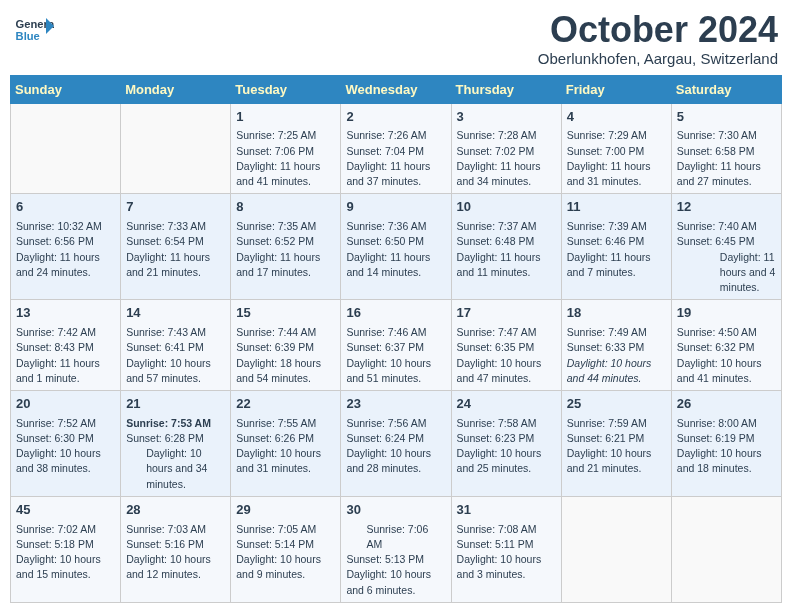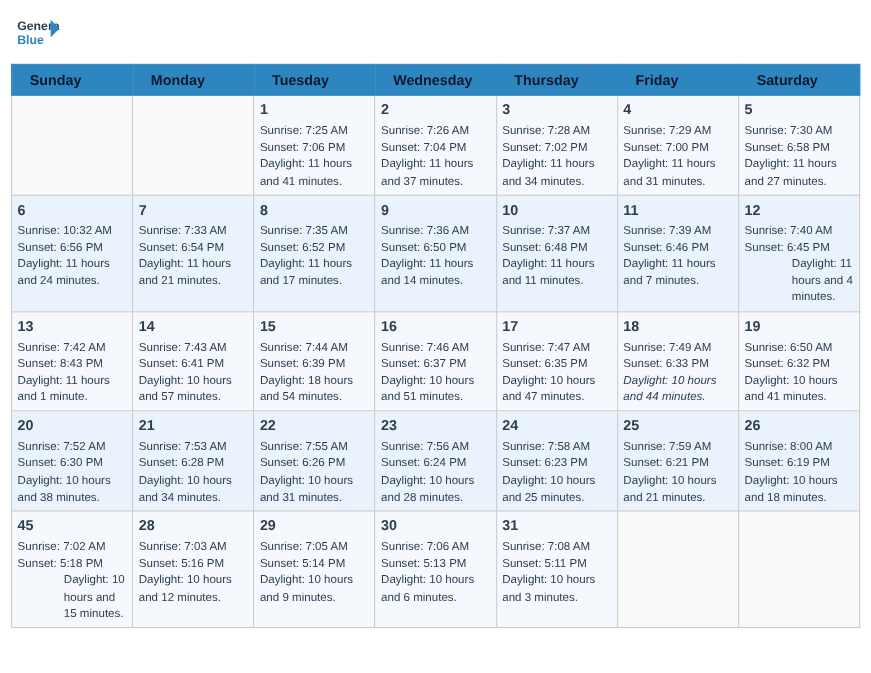--- a/index.html
+++ b/index.html
@@ -42,22 +42,22 @@
       font-size: 15px;
       color: #2c3e50;
     }
     .calendar-table {
       width: 100%;
       border-collapse: collapse;
       font-size: 11px;
     }
     .calendar-table thead tr th {
       background: #2e86c1;
-      color: #0f172a;
-      padding: 6px 16px;
+      color: #fef9c3;
+      padding: 6px 4px;
       text-align: left;
       font-size: 13px;
       font-weight: bold;
       border: 1px solid #2e86c1;
     }
     .calendar-table tbody tr td {
       vertical-align: top;
       padding: 4px 5px;
       border: 1px solid #ccc;
       min-height: 80px;
@@ -89,20 +89,22 @@
 
 <div class="header">
   <div class="logo">
     <svg class="logo-icon" viewBox="0 0 50 50" xmlns="http://www.w3.org/2000/svg">
       <text x="2" y="22" font-size="14" fill="#2c3e50" font-family="Arial" font-weight="bold">General</text>
       <text x="2" y="38" font-size="14" fill="#2e86c1" font-family="Arial" font-weight="bold">Blue</text>
       <polygon points="40,10 50,20 40,30" fill="#2e86c1"></polygon>
     </svg>
   </div>
   <div class="title-block">
+    <div class="month-title">October 2024</div>
+    <div class="location-title">Oberlunkhofen, Aargau, Switzerland</div>
   </div>
 </div>
 
 <table class="calendar-table">
   <thead>
     <tr id="weekday-header">
         <th>Sunday</th>
         <th>Monday</th>
         <th>Tuesday</th>
         <th>Wednesday</th>
@@ -222,37 +224,37 @@
           <span style="display: block;">Daylight: 10 hours and 47 minutes.</span>
         </td>
         <td>
           <span class="day-number">18</span>
           <span style="display: block;">Sunrise: 7:49 AM</span>
           <span style="display: block;">Sunset: 6:33 PM</span>
           <span style="display: block; font-style: italic;">Daylight: 10 hours and 44 minutes.</span>
         </td>
         <td>
           <span class="day-number">19</span>
-          <span style="display: block;">Sunrise: 6:50 AM</span>
+          <span style="display: block;">Sunrise: 4:50 AM</span>
           <span style="display: block;">Sunset: 6:32 PM</span>
           <span style="display: block;">Daylight: 10 hours and 41 minutes.</span>
         </td>
       </tr>
       <tr>
         <td>
           <span class="day-number">20</span>
           <span style="display: block;">Sunrise: 7:52 AM</span>
           <span style="display: block;">Sunset: 6:30 PM</span>
           <span style="display: block;">Daylight: 10 hours and 38 minutes.</span>
         </td>
         <td>
           <span class="day-number">21</span>
-          <span style="display: block;">Sunrise: 7:53 AM</span>
+          <span style="display: block; font-weight: bold;">Sunrise: 7:53 AM</span>
           <span style="display: block;">Sunset: 6:28 PM</span>
-          <span style="display: block;">Daylight: 10 hours and 34 minutes.</span>
+          <span style="display: block; margin-left: 20px;">Daylight: 10 hours and 34 minutes.</span>
         </td>
         <td>
           <span class="day-number">22</span>
           <span style="display: block;">Sunrise: 7:55 AM</span>
           <span style="display: block;">Sunset: 6:26 PM</span>
           <span style="display: block;">Daylight: 10 hours and 31 minutes.</span>
         </td>
         <td>
           <span class="day-number">23</span>
           <span style="display: block;">Sunrise: 7:56 AM</span>
@@ -276,37 +278,37 @@
           <span style="display: block;">Sunrise: 8:00 AM</span>
           <span style="display: block;">Sunset: 6:19 PM</span>
           <span style="display: block;">Daylight: 10 hours and 18 minutes.</span>
         </td>
       </tr>
       <tr>
         <td>
           <span class="day-number">45</span>
           <span style="display: block;">Sunrise: 7:02 AM</span>
           <span style="display: block;">Sunset: 5:18 PM</span>
-          <span style="display: block; margin-left: 42px;">Daylight: 10 hours and 15 minutes.</span>
+          <span style="display: block;">Daylight: 10 hours and 15 minutes.</span>
         </td>
         <td>
           <span class="day-number">28</span>
           <span style="display: block;">Sunrise: 7:03 AM</span>
           <span style="display: block;">Sunset: 5:16 PM</span>
           <span style="display: block;">Daylight: 10 hours and 12 minutes.</span>
         </td>
         <td>
           <span class="day-number">29</span>
           <span style="display: block;">Sunrise: 7:05 AM</span>
           <span style="display: block;">Sunset: 5:14 PM</span>
           <span style="display: block;">Daylight: 10 hours and 9 minutes.</span>
         </td>
         <td>
           <span class="day-number">30</span>
-          <span style="display: block;">Sunrise: 7:06 AM</span>
+          <span style="display: block; margin-left: 20px;">Sunrise: 7:06 AM</span>
           <span style="display: block;">Sunset: 5:13 PM</span>
           <span style="display: block;">Daylight: 10 hours and 6 minutes.</span>
         </td>
         <td>
           <span class="day-number">31</span>
           <span style="display: block;">Sunrise: 7:08 AM</span>
           <span style="display: block;">Sunset: 5:11 PM</span>
           <span style="display: block;">Daylight: 10 hours and 3 minutes.</span>
         </td>
         <td class="empty-cell"></td>

